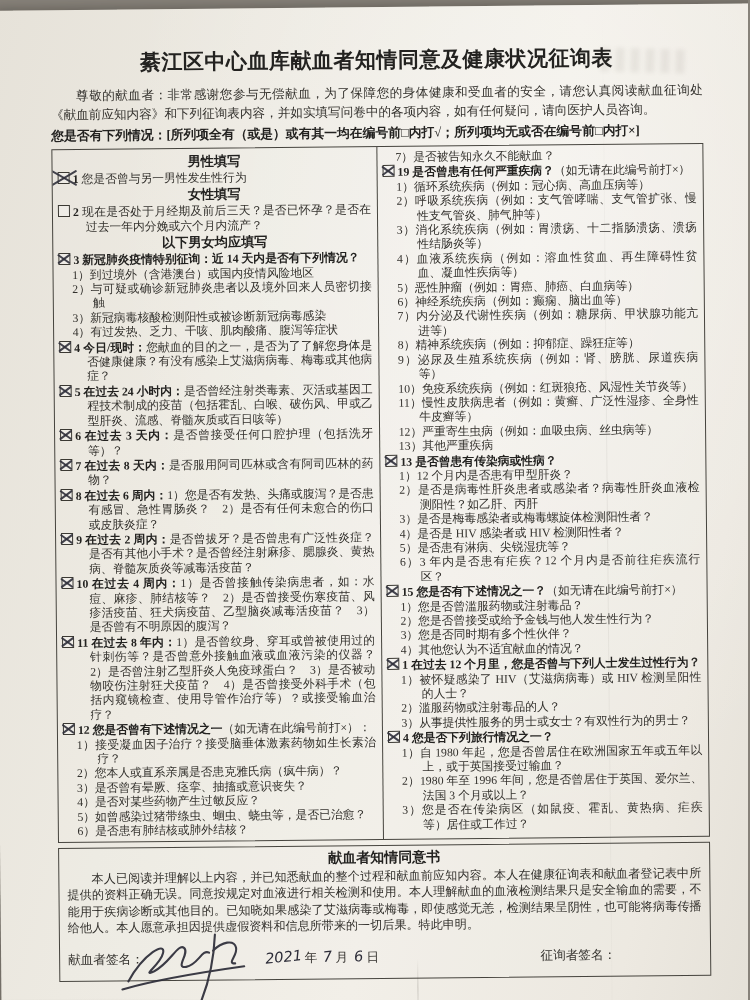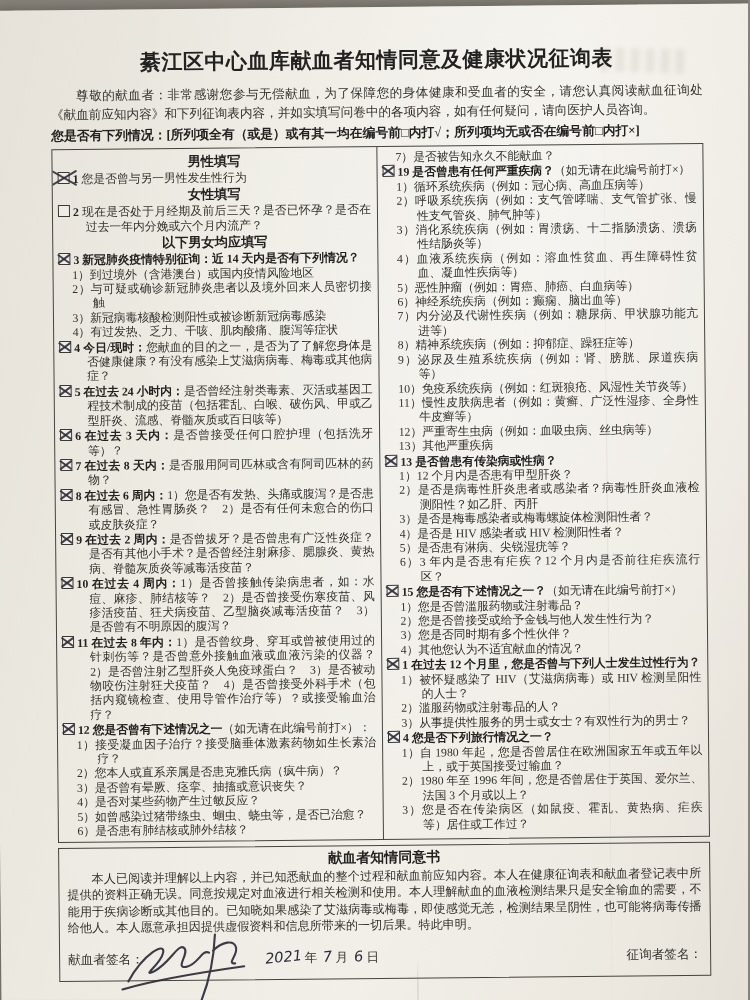--- a/index.html
+++ b/index.html
@@ -45,21 +45,21 @@
 
   .consent{margin-top:5px;border:1.3px solid #46443e;padding:3px 8px 6px;box-sizing:border-box;background:rgba(255,255,255,.05);}
   .consent-title{text-align:center;font-weight:bold;font-size:14px;line-height:18px;color:#232220;}
   .consent-body{font-size:12.1px;line-height:16.4px;text-indent:2em;text-align:justify;margin-top:1px;}
   .sign-row{position:relative;display:flex;align-items:baseline;margin-top:14px;font-size:12.6px;height:24px;}
   .sign-label{white-space:nowrap;text-align:right;}
   .sig-slot{position:relative;width:118px;height:10px;}
   .sig{position:absolute;left:-30px;top:-30px;overflow:visible;}
   .pen{font-family:"DejaVu Sans",sans-serif;font-style:italic;font-size:14.5px;color:#2c2c38;display:inline-block;transform:rotate(-5deg);margin:0 3px;}
   .datepart{margin-right:10px;}
-  .inquirer{margin-left:auto;white-space:nowrap;}
+  .inquirer{margin-left:auto;margin-right:86px;white-space:nowrap;}
 </style>
 </head>
 <body>
 
 <div class="photo">
   <div class="paper">
     <div class="bleed"></div>
 
     <div class="content">
       <div class="title">綦江区中心血库献血者知情同意及健康状况征询表</div>

